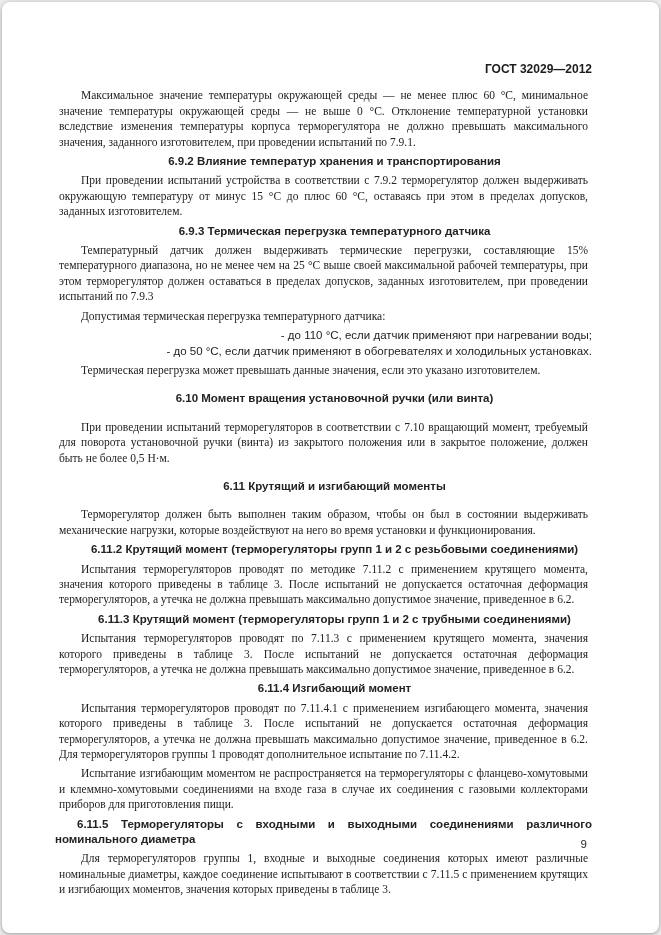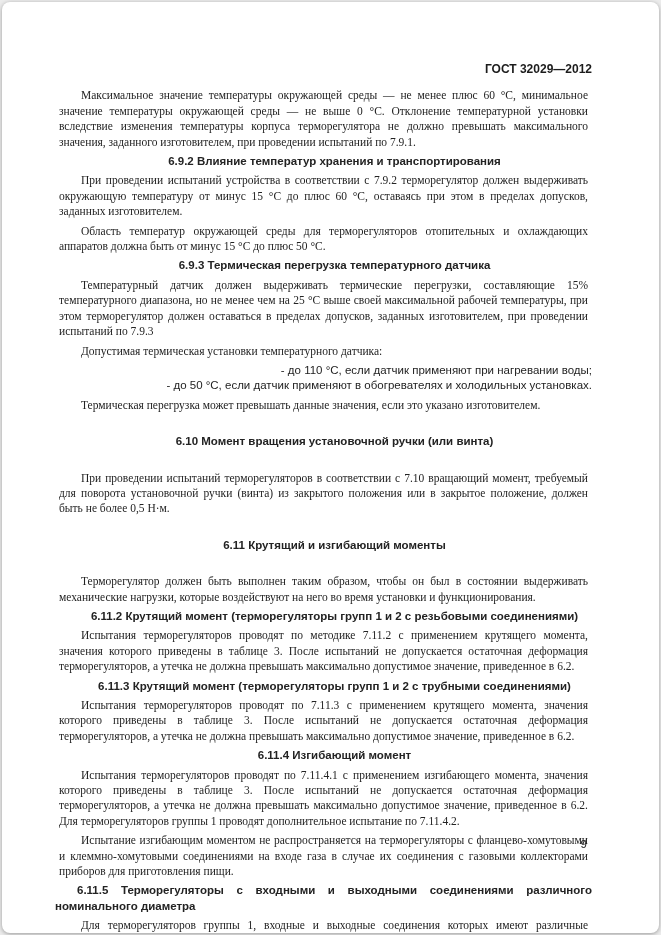--- a/index.html
+++ b/index.html
@@ -54,45 +54,44 @@
   .h {
     margin: 0;
     font-weight: bold;
     text-indent: 22px;
     text-align: center;
   }
   .h.wrap {
     text-align: justify;
   }
   .hs {
-    margin: 21px 0;
+    margin: 13px 0;
   }
   .page-number {
     position: absolute;
     top: 836px;
     right: 72px;
     font-size: 11.5px;
     color: #232323;
   }
 </style>
 </head>
 <body>
 
 <div class="viewport">
   <div class="page">
     <div class="content">
       <div class="doc-header">ГОСТ 32029—2012</div>
 
       <p class="p">Максимальное значение температуры окружающей среды — не менее плюс 60 °С, минимальное значение температуры окружающей среды — не выше 0 °С. Отклонение температурной установки вследствие изменения температуры корпуса терморегулятора не должно превышать максимального значения, заданного изготовителем, при проведении испытаний по 7.9.1.</p>
       <p class="h">6.9.2 Влияние температур хранения и транспортирования</p>
       <p class="p">При проведении испытаний устройства в соответствии с 7.9.2 терморегулятор должен выдерживать окружающую температуру от минус 15 °С до плюс 60 °С, оставаясь при этом в пределах допусков, заданных изготовителем.</p>
-      <p class="p">Область температур окружающей среды для терморегуляторов отопительных и охлаждающих аппаратов должна быть от минус 15 °С до плюс 50 °С.</p>
       <p class="h">6.9.3 Термическая перегрузка температурного датчика</p>
       <p class="p">Температурный датчик должен выдерживать термические перегрузки, составляющие 15% температурного диапазона, но не менее чем на 25 °С выше своей максимальной рабочей температуры, при этом терморегулятор должен оставаться в пределах допусков, заданных изготовителем, при проведении испытаний по 7.9.3</p>
-      <p class="p">Допустимая термическая установки температурного датчика:</p>
+      <p class="p">Допустимая термическая перегрузка температурного датчика:</p>
       <p class="li">- до 110 °С, если датчик применяют при нагревании воды;</p>
       <p class="li">- до 50 °С, если датчик применяют в обогревателях и холодильных установках.</p>
       <p class="p">Термическая перегрузка может превышать данные значения, если это указано изготовителем.</p>
       <p class="h hs">6.10 Момент вращения установочной ручки (или винта)</p>
       <p class="p">При проведении испытаний терморегуляторов в соответствии с 7.10 вращающий момент, требуемый для поворота установочной ручки (винта) из закрытого положения или в закрытое положение, должен быть не более 0,5 Н·м.</p>
       <p class="h hs">6.11 Крутящий и изгибающий моменты</p>
       <p class="p">Терморегулятор должен быть выполнен таким образом, чтобы он был в состоянии выдерживать механические нагрузки, которые воздействуют на него во время установки и функционирования.</p>
       <p class="h">6.11.2 Крутящий момент (терморегуляторы групп 1 и 2 с резьбовыми соединениями)</p>
       <p class="p">Испытания терморегуляторов проводят по методике 7.11.2 с применением крутящего момента, значения которого приведены в таблице 3. После испытаний не допускается остаточная деформация терморегуляторов, а утечка не должна превышать максимально допустимое значение, приведенное в 6.2.</p>
       <p class="h">6.11.3 Крутящий момент (терморегуляторы групп 1 и 2 с трубными соединениями)</p>

